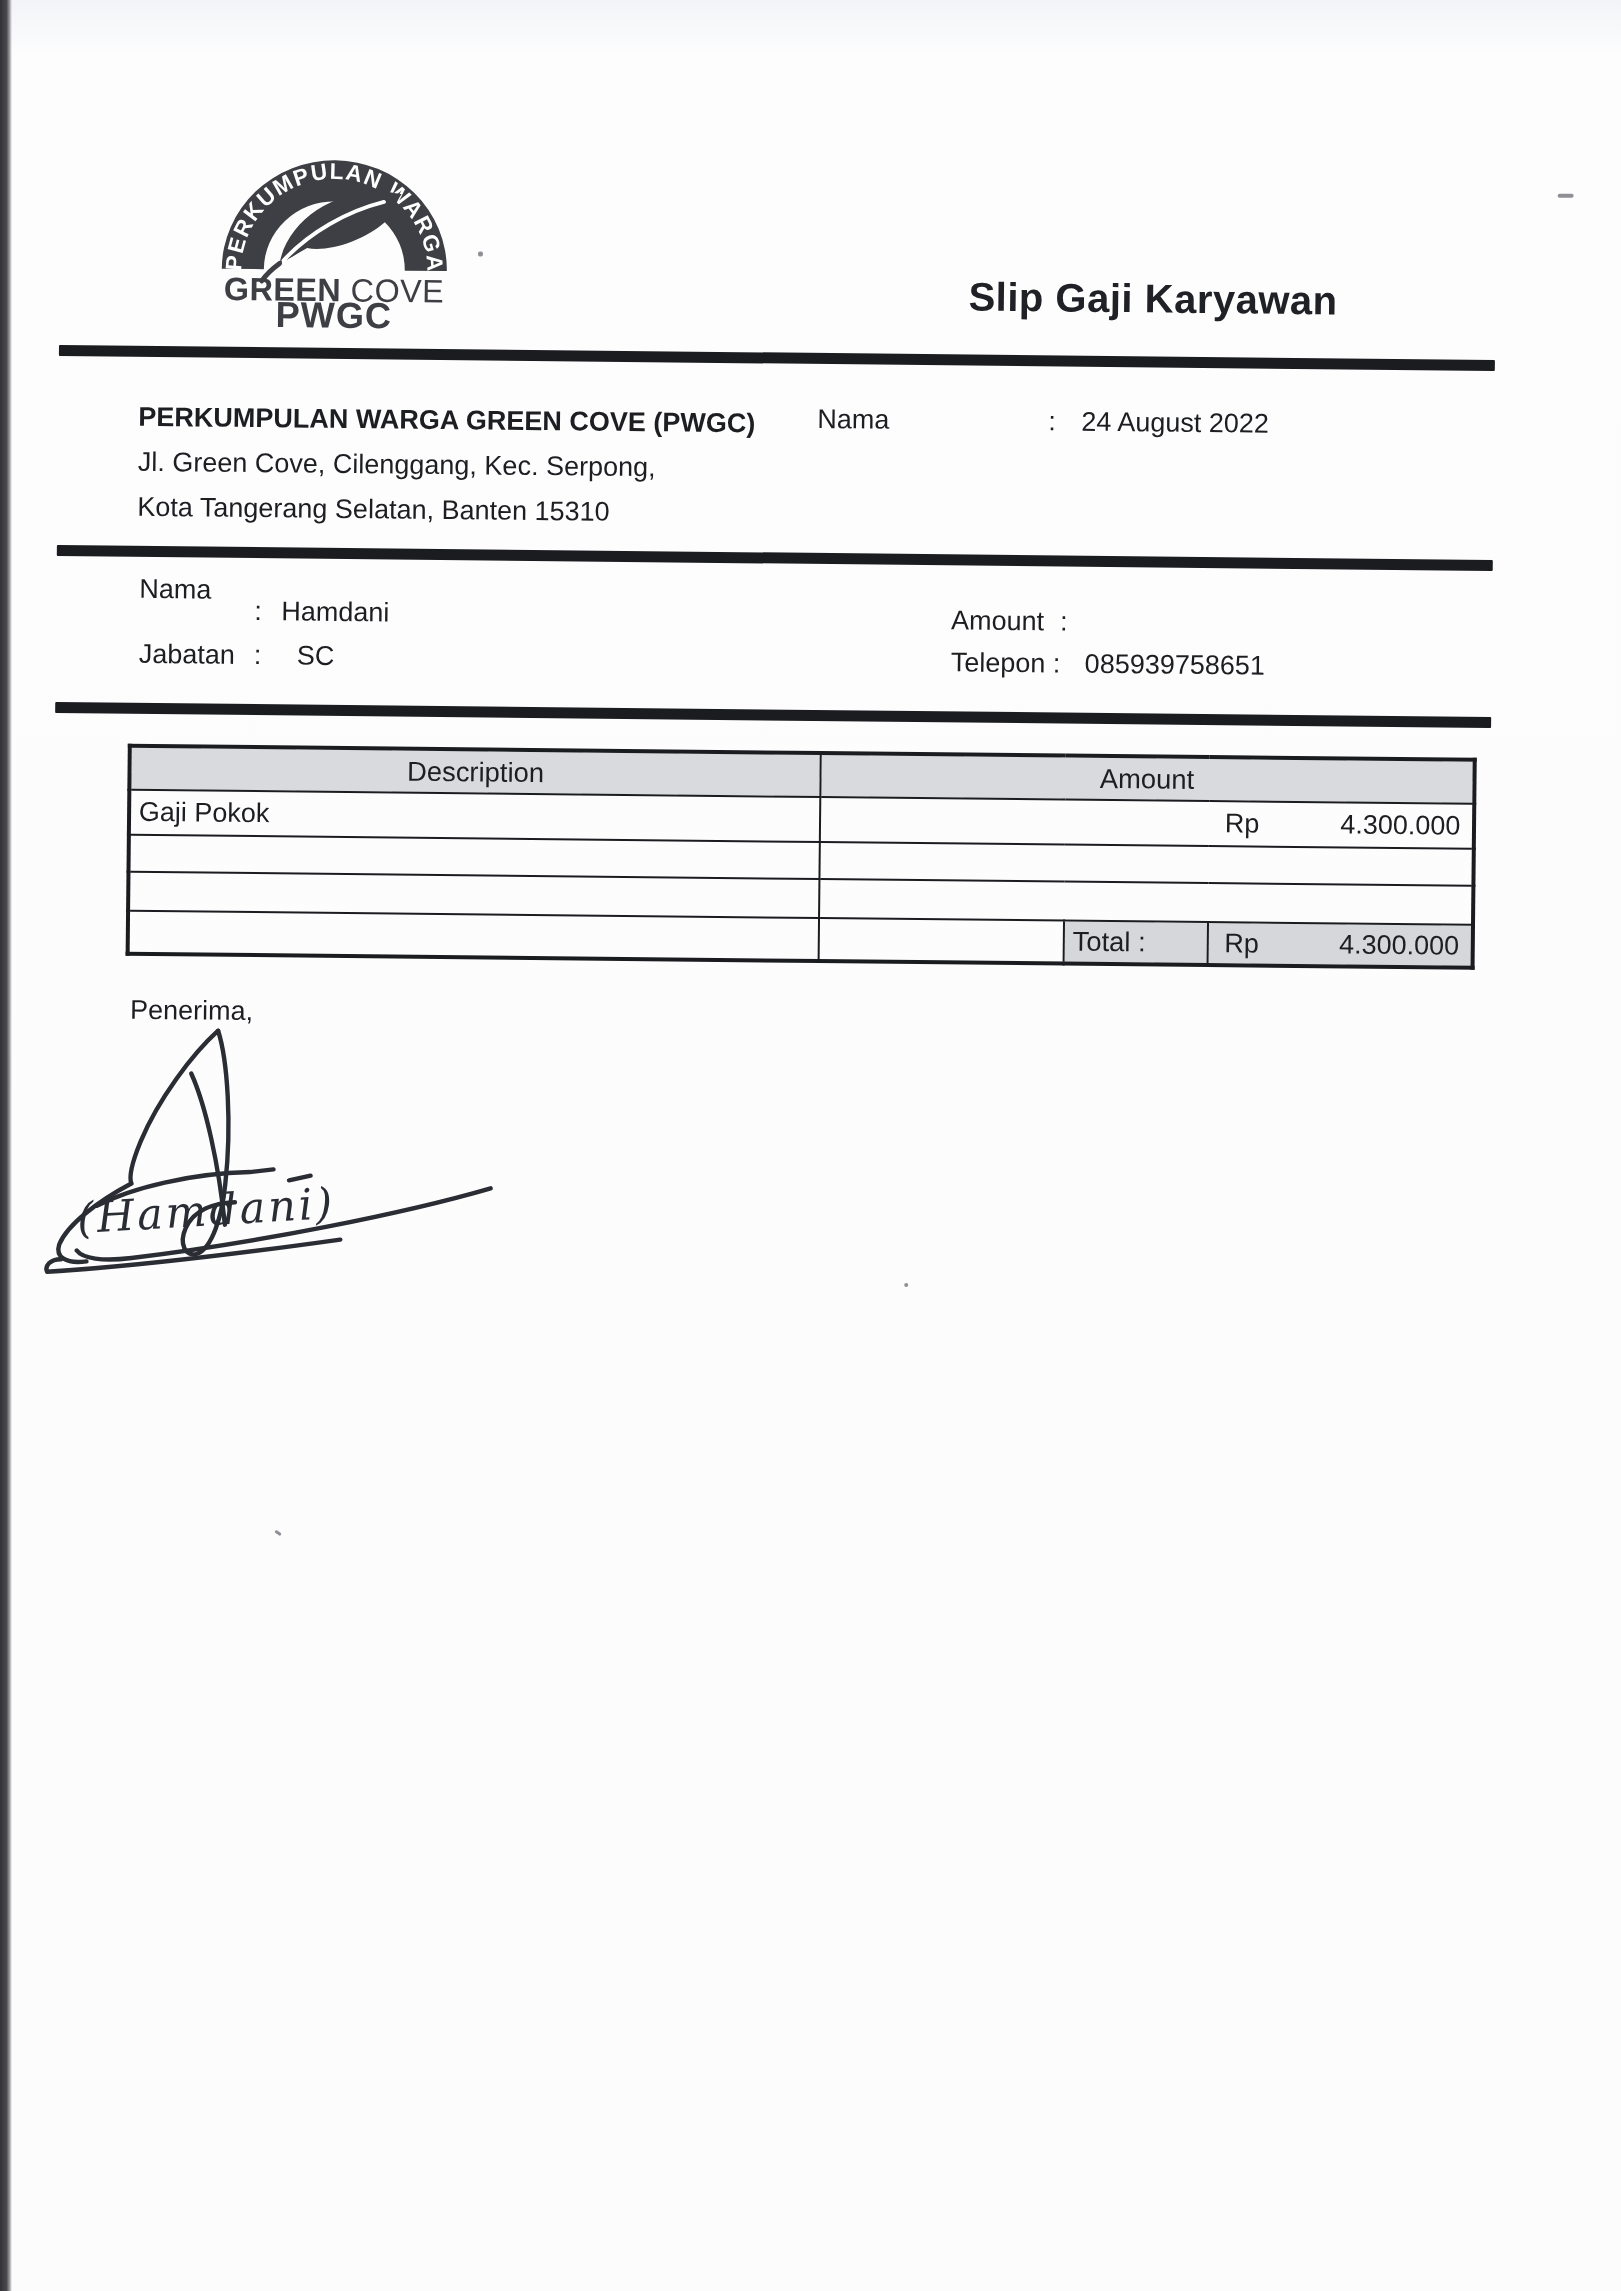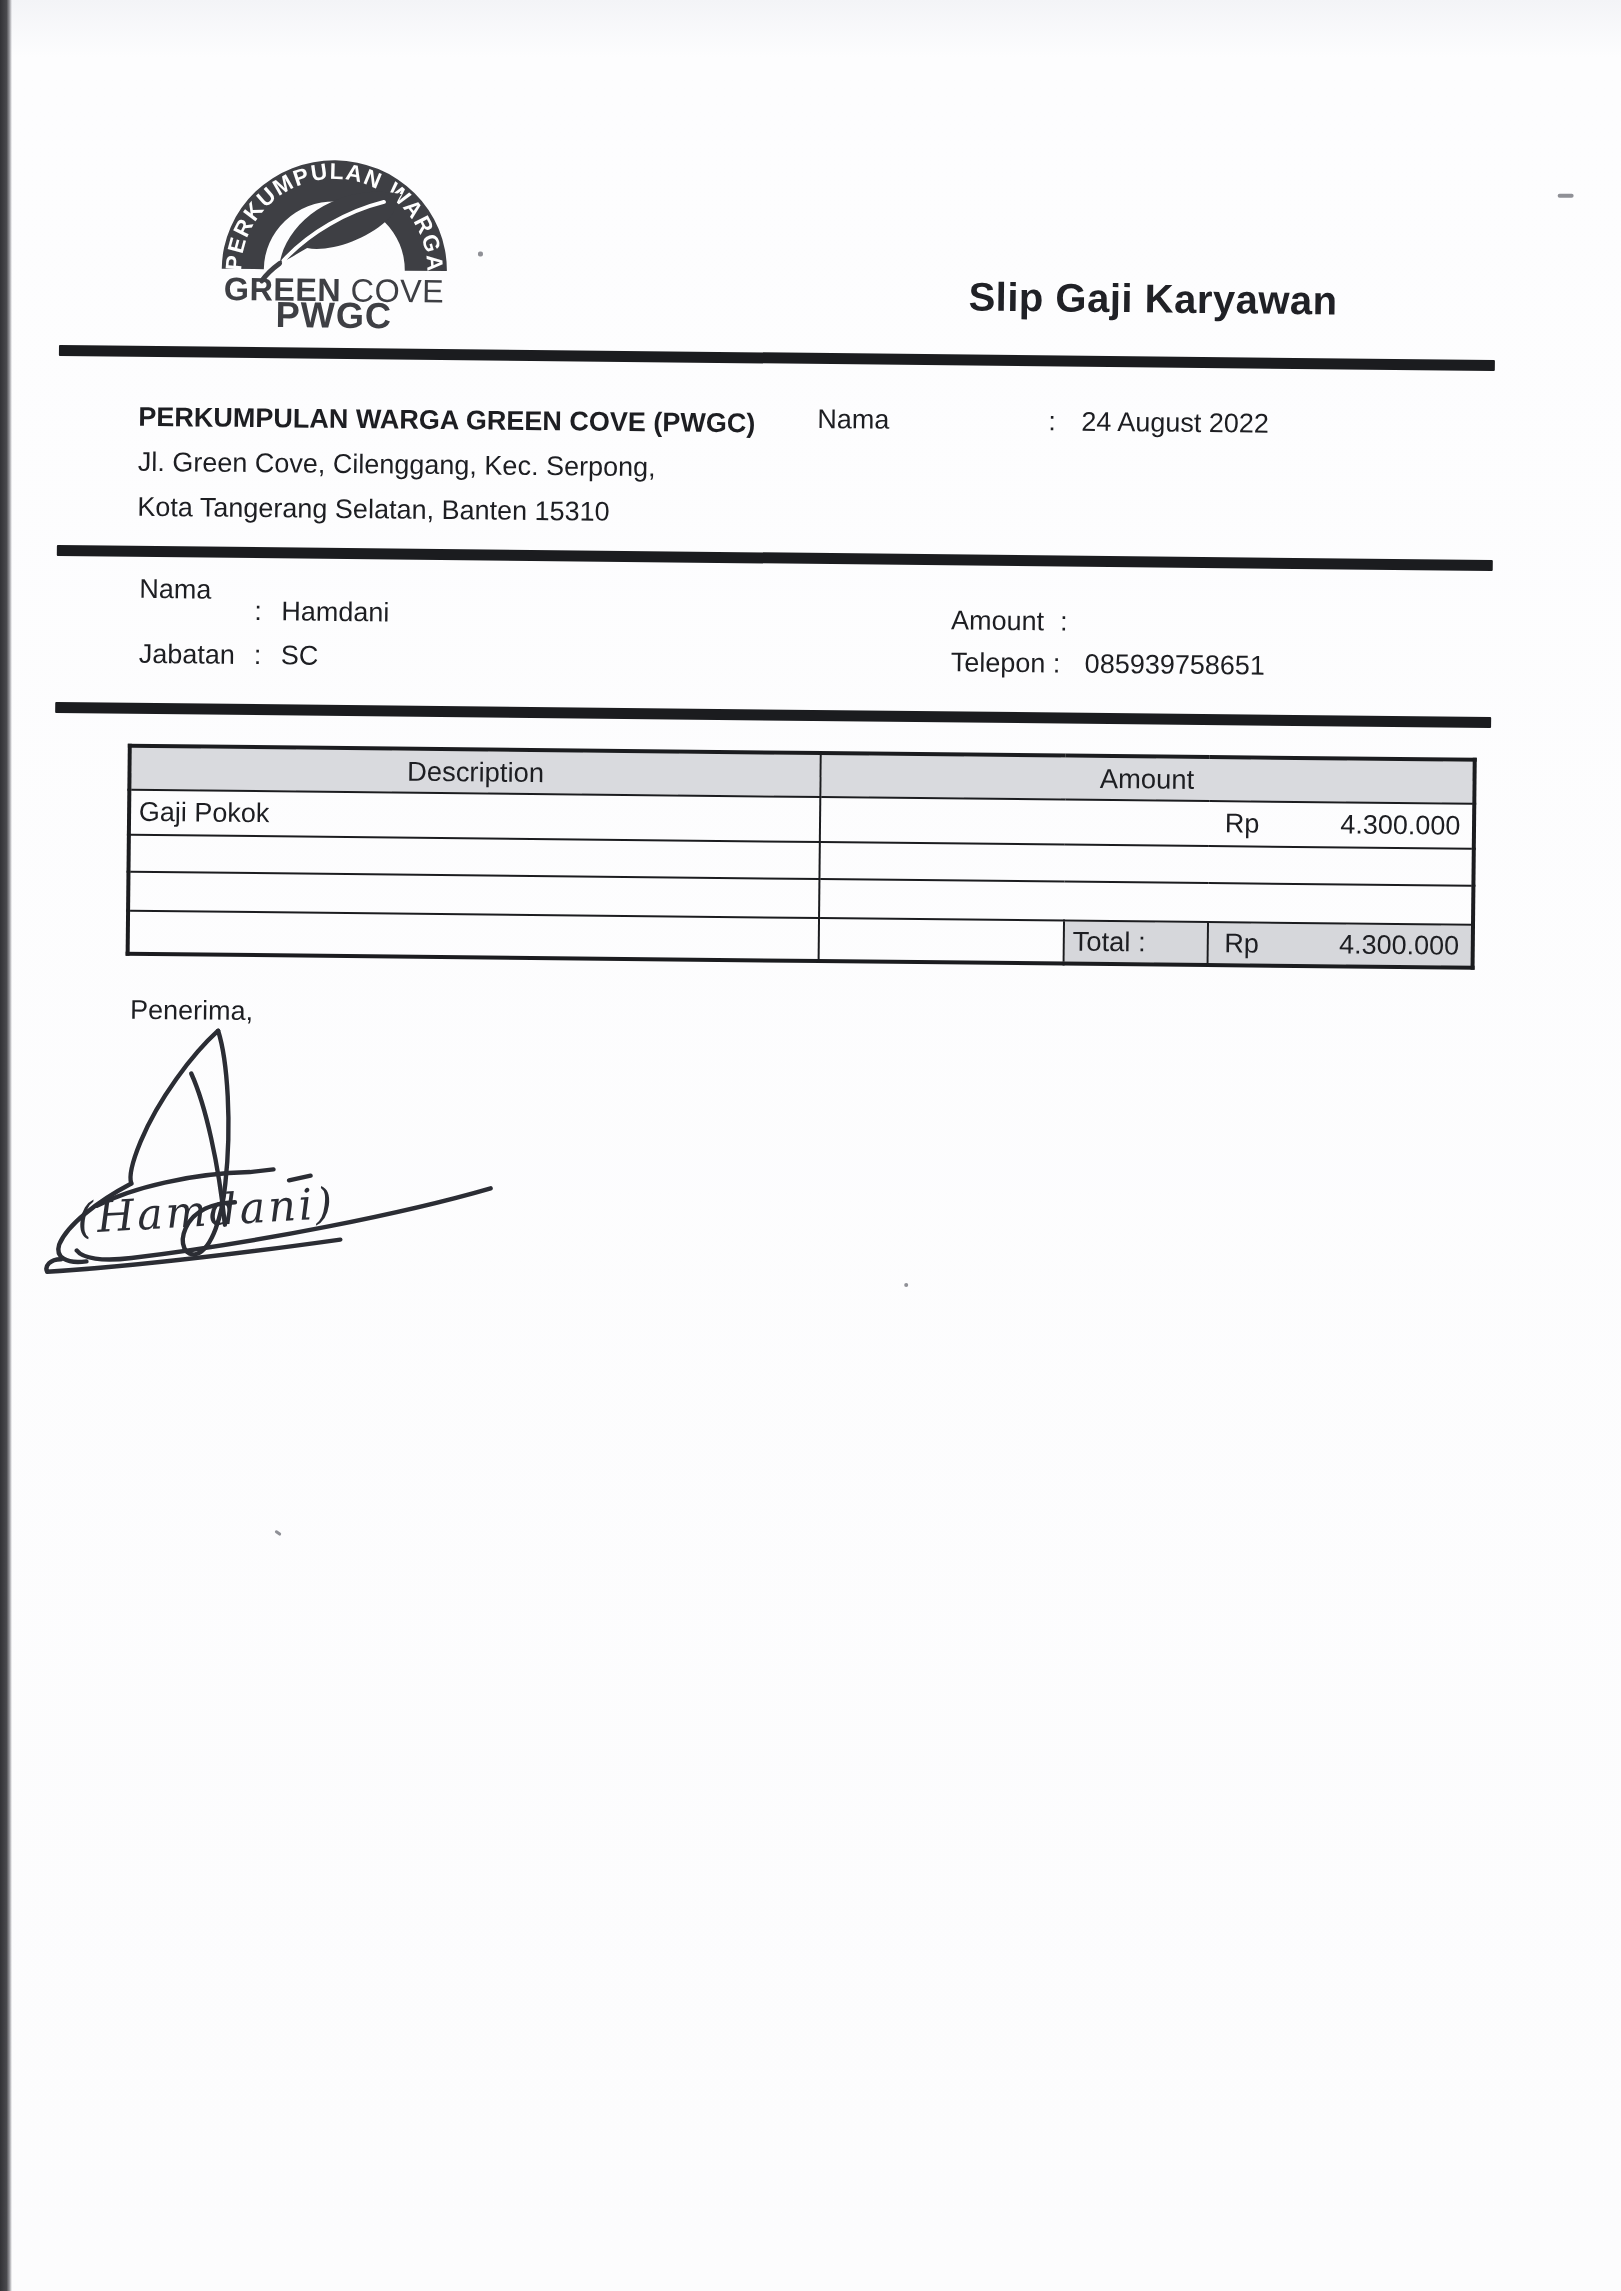--- a/index.html
+++ b/index.html
@@ -98,21 +98,21 @@
     <span class="abs field" style="left:1049px;top:396px;">:</span>
     <span class="abs field" style="left:1082px;top:396px;">24 August 2022</span>
 
     <div class="divider" style="top:545px;"></div>
 
     <span class="abs field" style="left:142px;top:573px;">Nama</span>
     <span class="abs field" style="left:257px;top:594px;">:</span>
     <span class="abs field" style="left:284px;top:594px;">Hamdani</span>
     <span class="abs field" style="left:142px;top:638px;">Jabatan</span>
     <span class="abs field" style="left:257px;top:638px;">:</span>
-    <span class="abs field" style="left:284px;top:638px;">SC</span>
+    <span class="abs field" style="left:300px;top:638px;">SC</span>
 
     <span class="abs field" style="left:954px;top:596px;">Amount</span>
     <span class="abs field" style="left:1063px;top:596px;">:</span>
     <span class="abs field" style="left:1093px;top:596px;"></span>
     <span class="abs field" style="left:954px;top:638px;">Telepon :</span>
     <span class="abs field" style="left:1088px;top:638px;">085939758651</span>
 
     <div class="divider" style="top:702px;"></div>
 
     <div class="table-wrap">

